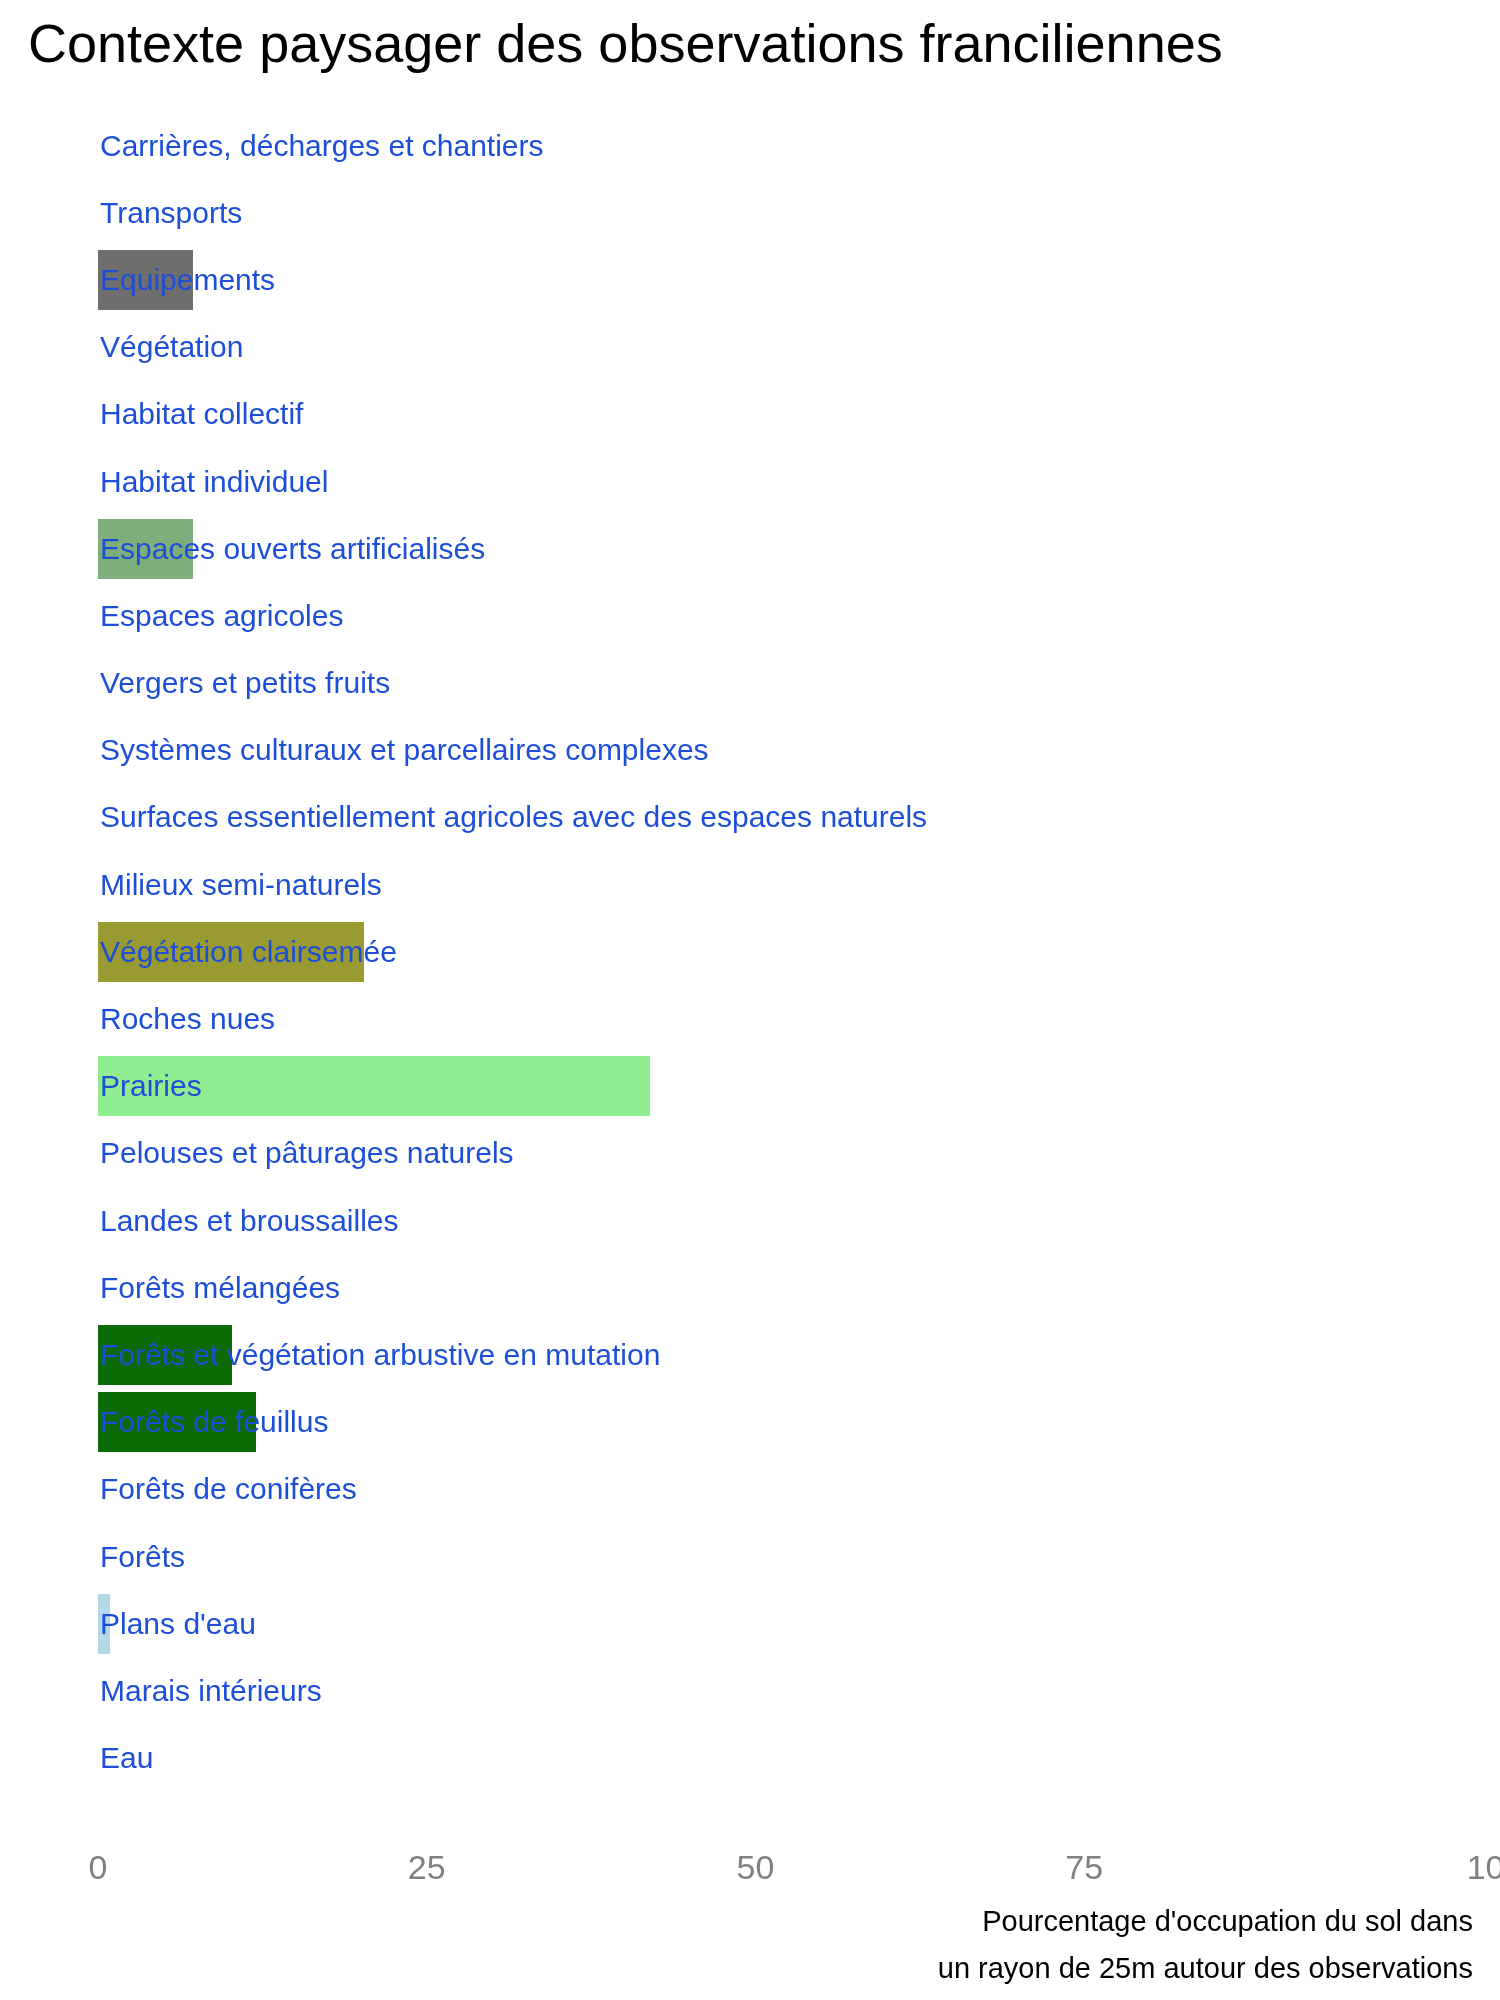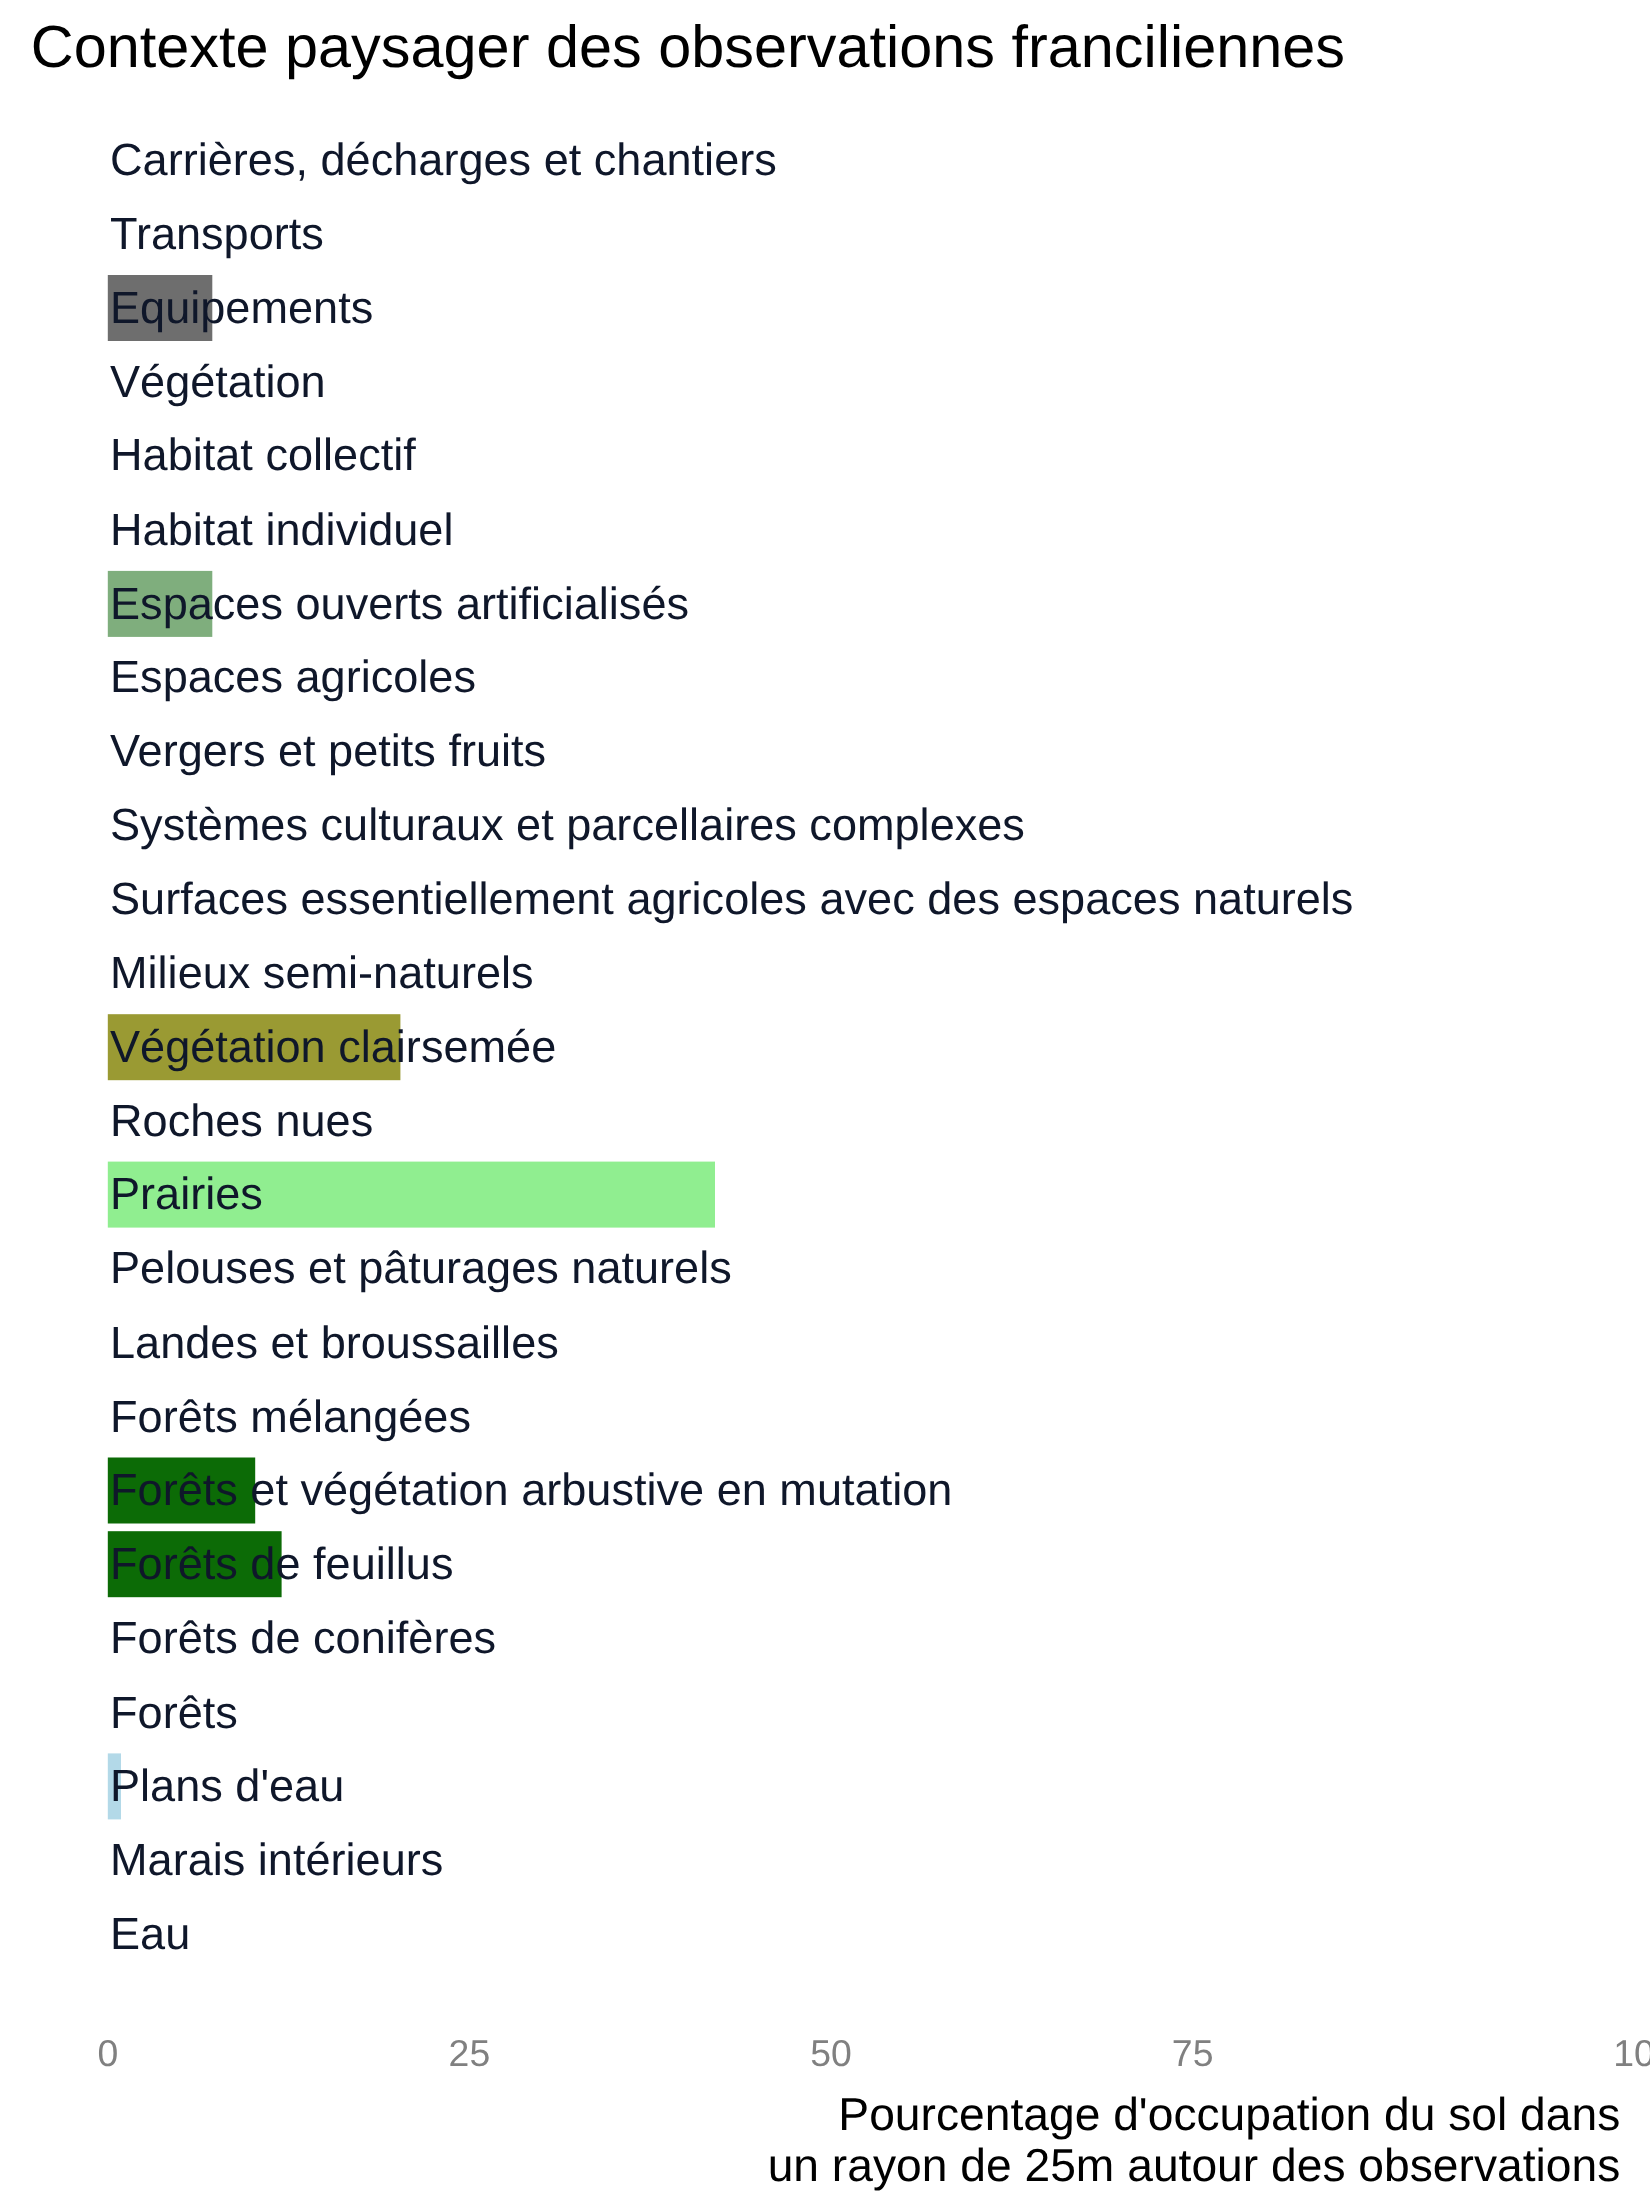--- a/index.html
+++ b/index.html
@@ -15,30 +15,30 @@
   .plot-area{
     position:absolute;left:98px;top:112px;width:1315px;height:1680px;
   }
   .bar-row{position:relative;width:100%;}
   .bar-rect{
     position:absolute;left:0;top:50%;transform:translateY(-50%);
     height:60px;
   }
   .bar-label{
     position:absolute;left:2px;top:50%;transform:translateY(-50%);
-    font-size:41px;color:#0f172a;white-space:nowrap;z-index:2;
+    font-size:30px;color:#1d4ed8;white-space:nowrap;z-index:2;
   }
   .x-axis{position:absolute;left:0;top:0;width:1500px;height:2000px;pointer-events:none;}
   .x-tick{
     position:absolute;top:1848px;transform:translateX(-50%);
     font-size:34px;color:#808080;
   }
   .x-axis-title{
     position:absolute;right:27px;top:1898px;
-    text-align:right;font-size:42px;line-height:47px;color:#000000;
+    text-align:right;font-size:29px;line-height:47px;color:#000000;
   }
 </style>
 </head>
 <body>
 
 <div class="chart-title">Contexte paysager des observations franciliennes</div>
 
 <div class="plot-area">
     <div class="bar-row" style="height: 67.2px;">
       <div class="bar-label">Carrières, décharges et chantiers</div>

